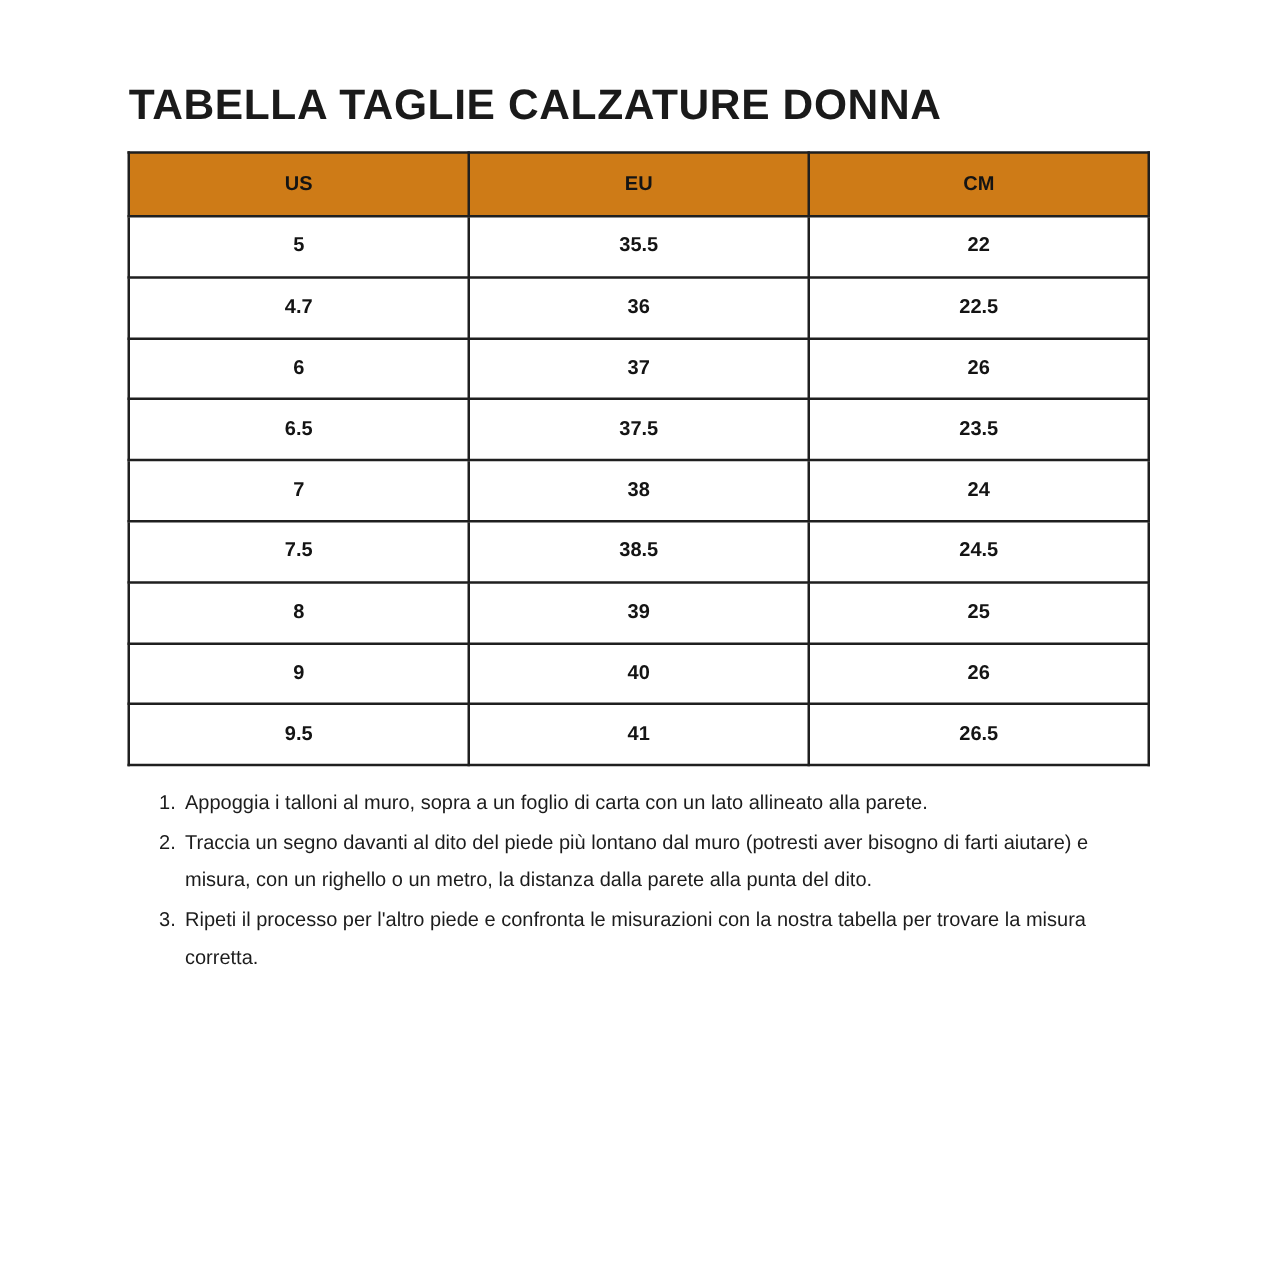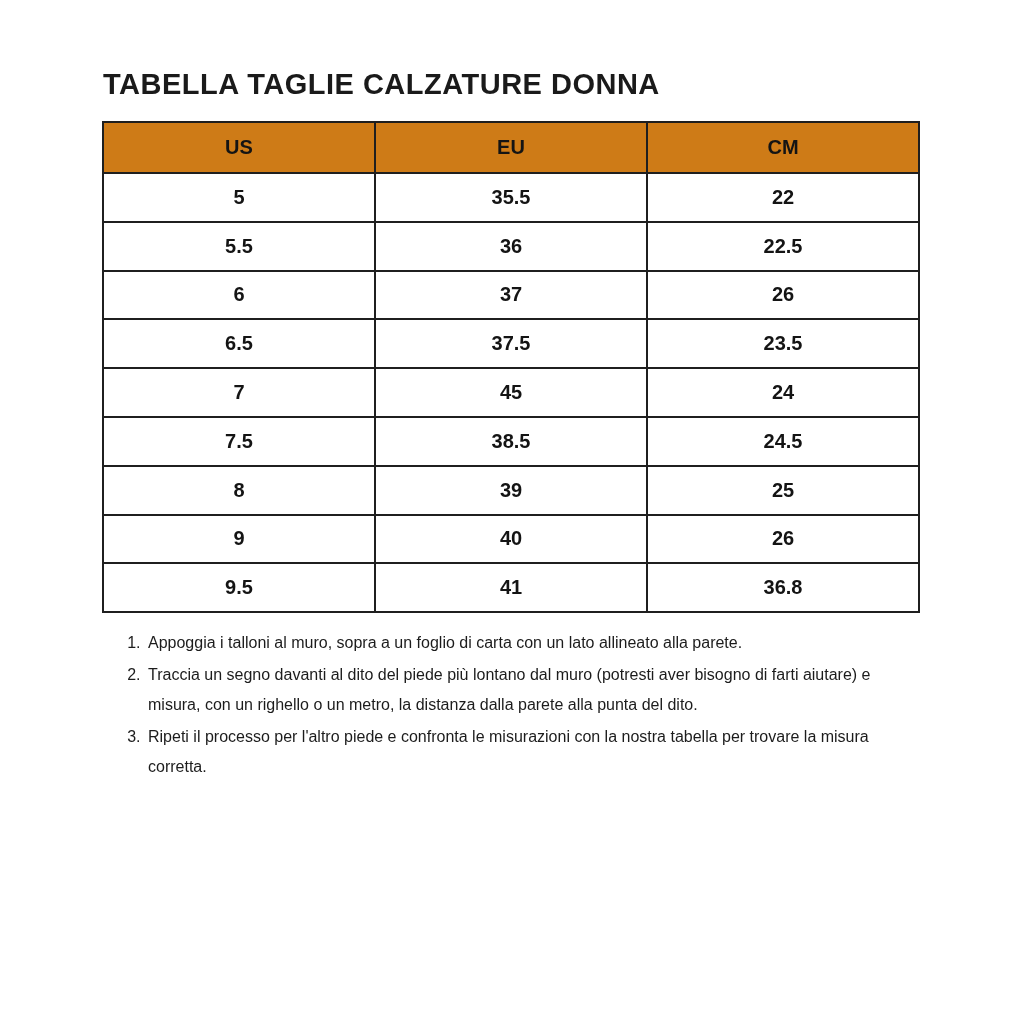--- a/index.html
+++ b/index.html
@@ -21,39 +21,39 @@
   }
   .page {
     width: 1024px;
     height: 1024px;
     padding: 0 104px 0 102px;
   }
   h1.page-title {
     margin: 0;
     padding-top: 69px;
     padding-left: 1px;
-    font-size: 29px;
+    font-size: 34px;
     line-height: 31px;
     font-weight: bold;
     letter-spacing: 0.5px;
     color: var(--text-color);
   }
   table.size-table {
     margin-top: 21px;
     width: 818px;
     border-collapse: collapse;
     table-layout: fixed;
   }
   table.size-table th,
   table.size-table td {
     border: 2px solid var(--border-color);
     text-align: center;
     vertical-align: middle;
     font-weight: bold;
-    font-size: 20px;
+    font-size: 16px;
     color: #141414;
     padding: 0;
   }
   table.size-table thead tr { height: 51px; }
   table.size-table thead th { background: var(--header-bg); }
   table.size-table tbody tr { height: 48.8px; background: #ffffff; }
   h2.instructions-title {
     margin: 0;
     padding-top: 41px;
     padding-left: 1px;
@@ -90,58 +90,58 @@
           <th>CM</th>
         </tr>
     </thead>
     <tbody>
         <tr>
           <td>5</td>
           <td>35.5</td>
           <td>22</td>
         </tr>
         <tr>
-          <td>5.5</td>
+          <td>4.7</td>
           <td>36</td>
           <td>22.5</td>
         </tr>
         <tr>
           <td>6</td>
           <td>37</td>
           <td>26</td>
         </tr>
         <tr>
           <td>6.5</td>
           <td>37.5</td>
           <td>23.5</td>
         </tr>
         <tr>
           <td>7</td>
-          <td>45</td>
+          <td>38</td>
           <td>24</td>
         </tr>
         <tr>
           <td>7.5</td>
           <td>38.5</td>
           <td>24.5</td>
         </tr>
         <tr>
           <td>8</td>
           <td>39</td>
           <td>25</td>
         </tr>
         <tr>
           <td>9</td>
           <td>40</td>
           <td>26</td>
         </tr>
         <tr>
           <td>9.5</td>
           <td>41</td>
-          <td>36.8</td>
+          <td>26.5</td>
         </tr>
       </tbody>
   </table>
 
 
   <ol class="instructions-list">
       <li>Appoggia i talloni al muro, sopra a un foglio di carta con un lato allineato alla parete.</li>
       <li>Traccia un segno davanti al dito del piede più lontano dal muro (potresti aver bisogno di farti aiutare) e misura, con un righello o un metro, la distanza dalla parete alla punta del dito.</li>
       <li>Ripeti il processo per l'altro piede e confronta le misurazioni con la nostra tabella per trovare la misura corretta.</li>
     </ol>

